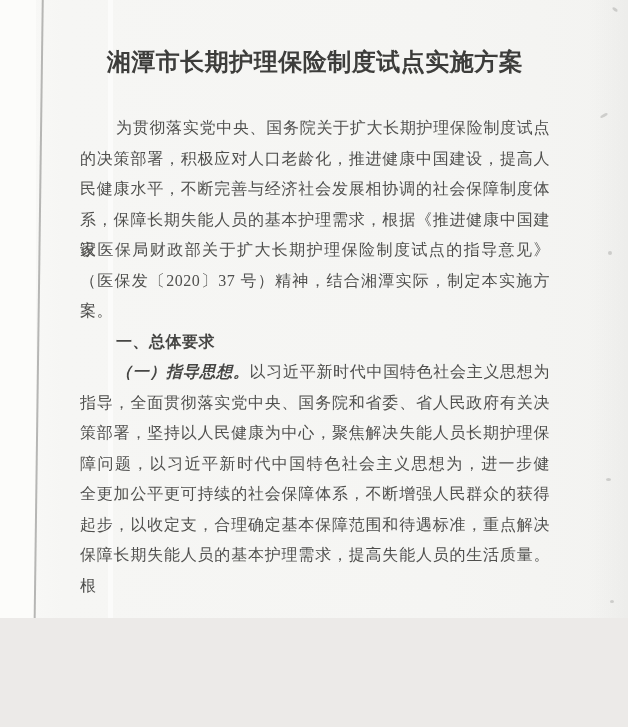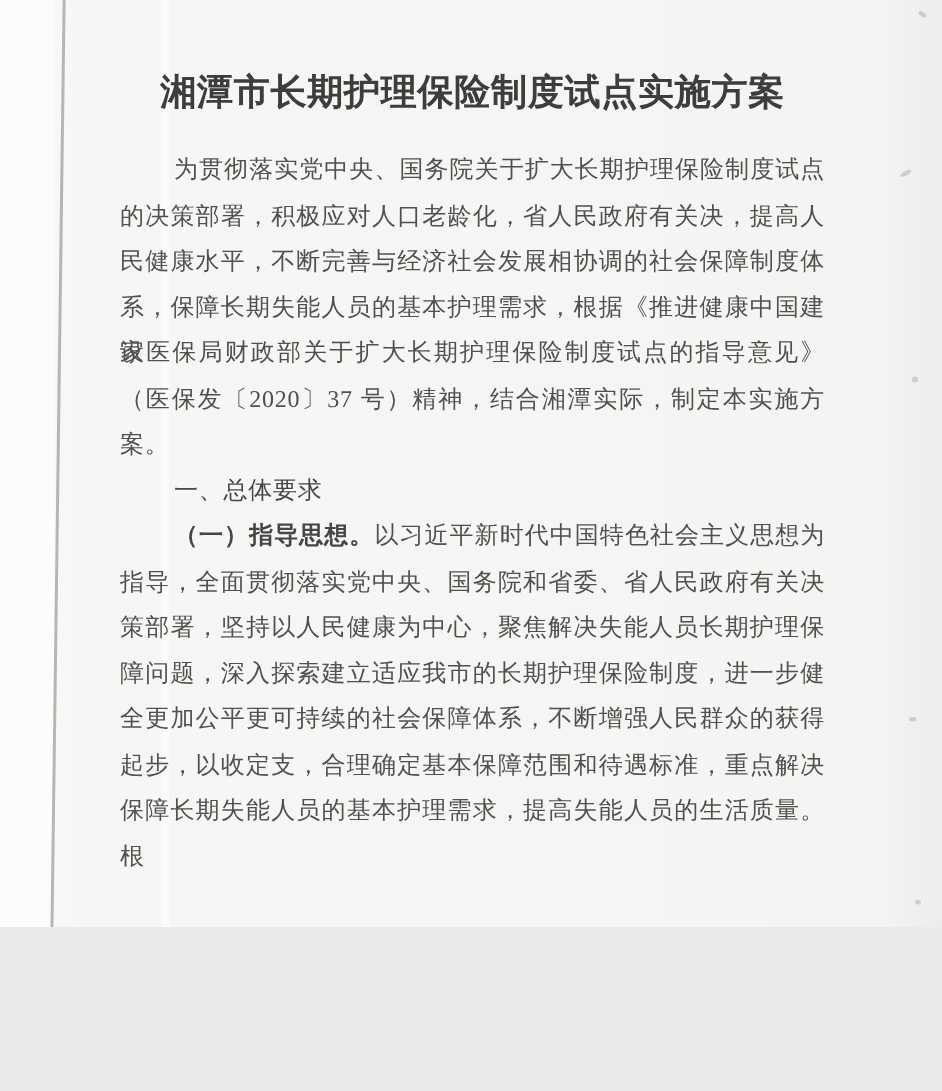--- a/index.html
+++ b/index.html
@@ -39,40 +39,40 @@
   .doc-title {
     position: absolute; left: 80px; top: 46px;
     width: 470px;
     text-align: center;
     font-size: 24px; line-height: 32px;
     font-weight: bold;
     color: #3d3d3b;
     letter-spacing: 0.5px;
   }
   .text-block {
-    position: absolute; left: 80px; top: 99px;
+    position: absolute; left: 80px; top: 113px;
     width: 470px;
     font-size: 16px;
     color: #50504e;
   }
   .line {
     height: 30.5px; line-height: 30.5px;
     letter-spacing: 0.5px;
   }
   .just {
     text-align: justify;
     text-align-last: justify;
   }
   .left-al {
     text-align: left;
     text-align-last: left;
   }
   .indent { padding-left: 36px; }
-  .heading { font-weight: normal; color: #464644; }
-  .lead-bold { font-weight: bold; color: #464644; }
+  .heading { font-weight: bold; color: #464644; }
+  .lead-bold { font-weight: bold; color: #464644; font-style: italic; }
   .page-footer {
     position: absolute; left: 99px; top: 689px;
     font-size: 15px; line-height: 16px;
     color: #70706e;
     letter-spacing: 1.5px;
   }
   .speck {
     position: absolute;
     background: rgba(140,140,138,0.35);
     border-radius: 50%;
@@ -96,31 +96,31 @@
   <div class="speck s1"></div>
   <div class="speck s2"></div>
   <div class="speck s3"></div>
   <div class="speck s4"></div>
   <div class="speck s5"></div>
 
   <div class="doc-title">湘潭市长期护理保险制度试点实施方案</div>
 
   <div class="text-block">
     <div class="line just indent">为贯彻落实党中央、国务院关于扩大长期护理保险制度试点</div>
-    <div class="line just">的决策部署，积极应对人口老龄化，省人民政府有关决，提高人</div>
+    <div class="line just">的决策部署，积极应对人口老龄化，推进健康中国建设，提高人</div>
     <div class="line just">民健康水平，不断完善与经济社会发展相协调的社会保障制度体</div>
     <div class="line just">系，保障长期失能人员的基本护理需求，根据《推进健康中国建设</div>
     <div class="line just">家医保局财政部关于扩大长期护理保险制度试点的指导意见》</div>
     <div class="line just">（医保发〔2020〕37 号）精神，结合湘潭实际，制定本实施方</div>
     <div class="line left-al">案。</div>
     <div class="line left-al indent heading">一、总体要求</div>
     <div class="line just indent"><span class="lead-bold">（一）指导思想。</span><span>以习近平新时代中国特色社会主义思想为</span></div>
     <div class="line just">指导，全面贯彻落实党中央、国务院和省委、省人民政府有关决</div>
     <div class="line just">策部署，坚持以人民健康为中心，聚焦解决失能人员长期护理保</div>
-    <div class="line just">障问题，深入探索建立适应我市的长期护理保险制度，进一步健</div>
+    <div class="line just">障问题，以习近平新时代中国特色社会主义思想为，进一步健</div>
     <div class="line just">全更加公平更可持续的社会保障体系，不断增强人民群众的获得</div>
     <div class="line just">起步，以收定支，合理确定基本保障范围和待遇标准，重点解决</div>
     <div class="line just">保障长期失能人员的基本护理需求，提高失能人员的生活质量。根</div>
   </div>
 
   <div class="page-footer">— 2 —</div>
 
 </div>
 
 </body></html>

